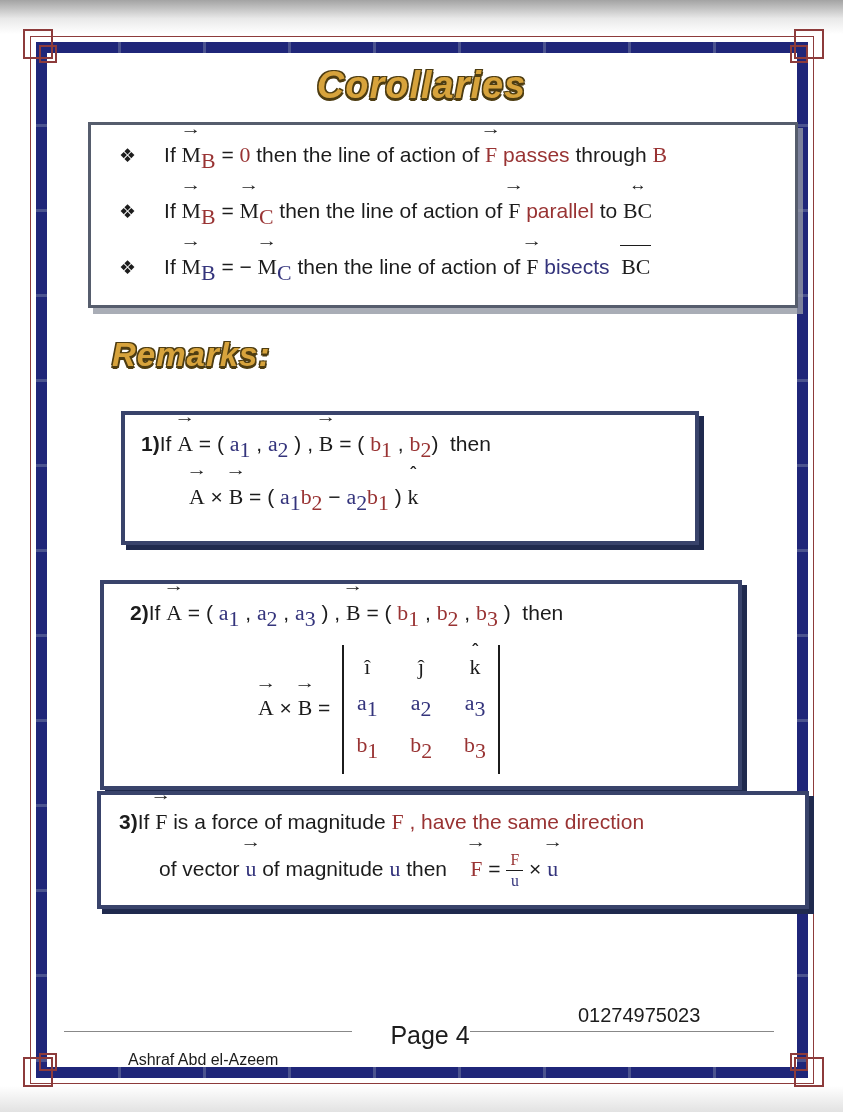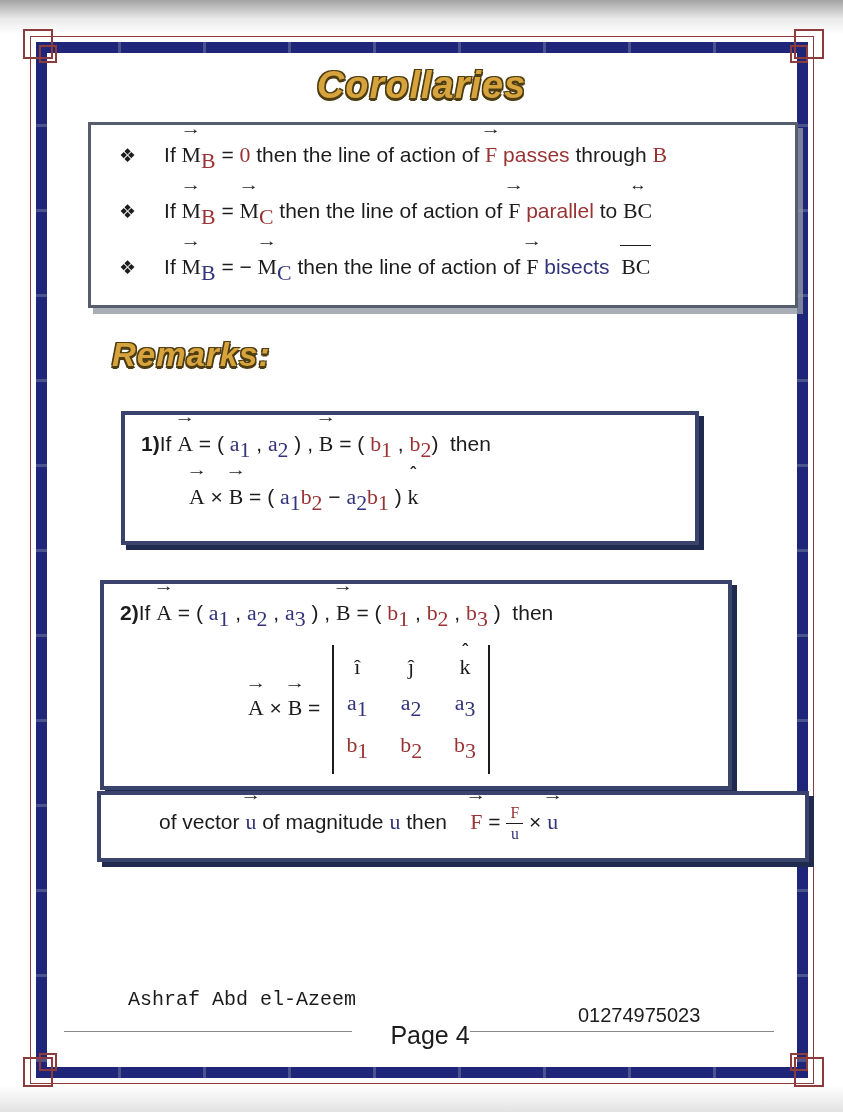--- a/index.html
+++ b/index.html
@@ -38,21 +38,21 @@
 
   
   .cor-box{position:absolute;left:88px;top:122px;width:676px;height:172px;background:#fff;
            border:3px solid #565d6d;box-shadow:5px 6px 0 rgba(148,153,164,.8);
            display:flex;flex-direction:column;justify-content:space-evenly;padding:4px 14px;}
   .cor-row{display:flex;align-items:baseline;font-size:21px;line-height:2.1;}
   .bullet{font-size:19px;margin:0 28px 0 14px;flex:0 0 auto;}
   .rbox{position:absolute;background:#fff;border:4px solid #39436b;
         box-shadow:5px 5px 0 #202a4e;}
   .box1{left:100px;top:411px;width:540px;padding:6px 14px 14px 16px;margin-left:21px;}
-  .box2{left:100px;top:580px;width:594px;padding:6px 14px 12px 16px;}
+  .box2{left:100px;top:580px;width:594px;padding:6px 14px 12px 26px;}
   .box3{left:97px;top:791px;width:672px;padding:4px 14px 12px 18px;}
   .fline{font-size:21px;line-height:2.15;white-space:pre-wrap;}
   .segs{white-space:pre-wrap;text-align:center;}
   .indent1{margin-left:48px;}
   .indent2{margin-left:40px;}
 
   
   .c-m{color:#993333;} .c-n{color:#34347c;} .c-b{font-weight:bold;}
   .c-f{font-family:"Liberation Serif","DejaVu Serif",serif;font-size:1.04em;}
   sub{font-size:0.64em;vertical-align:-0.28em;letter-spacing:0;}
@@ -66,21 +66,21 @@
   .frac{display:inline-flex;flex-direction:column;align-items:center;
         font-size:0.72em;line-height:1.25;vertical-align:middle;}
   .frac .num{border-bottom:1.6px solid #1c1c1c;padding:0 4px;}
   .det-row{display:flex;align-items:center;gap:12px;margin:2px 0 0 128px;font-size:21px;}
   .det-row .segs{line-height:2;}
   .det{display:inline-grid;grid-template-columns:auto auto auto;column-gap:32px;row-gap:3px;
        justify-items:center;align-items:center;padding:6px 12px;
        border-left:2.5px solid #1c1c1c;border-right:2.5px solid #1c1c1c;line-height:1.5;}
 
   
-  .f-name{position:absolute;left:128px;top:988px;font-size:20px;font-family:Liberation Mono, monospace;}
+  .f-name{position:absolute;left:128px;top:1051px;font-size:16px;}
   .f-phone{position:absolute;left:578px;top:1004px;font-size:20px;}
   .f-page{position:absolute;left:372px;top:1021px;width:116px;text-align:center;font-size:25px;}
   .f-rule{position:absolute;top:1031px;border-top:1.5px solid #888;height:0;}
   .f-rule-left{left:64px;width:288px;}
   .f-rule-right{left:470px;width:304px;}
 </style>
 </head>
 <body>
 
 <div class="scan-top"></div>
@@ -136,20 +136,21 @@
         <span class="cell"><span class="c-f c-n">a</span><sub class="c-f c-n">2</sub></span>
         <span class="cell"><span class="c-f c-n">a</span><sub class="c-f c-n">3</sub></span>
         <span class="cell"><span class="c-f c-m">b</span><sub class="c-f c-m">1</sub></span>
         <span class="cell"><span class="c-f c-m">b</span><sub class="c-f c-m">2</sub></span>
         <span class="cell"><span class="c-f c-m">b</span><sub class="c-f c-m">3</sub></span>
       </span>
   </div>
 </div>
 
 <div class="rbox box3">
+  <div class="fline"><span class="c-b">3)</span><span>If </span><span class="acc acc-arrow" data-g="→"><span class="c-f">F</span></span><span> is a force of magnitude </span><span class="c-f c-m">F</span><span class="c-m"> , have the same direction</span></div>
   <div class="fline indent2"><span>of vector </span><span class="acc acc-arrow" data-g="→"><span class="c-f c-n">u</span></span><span> of magnitude </span><span class="c-f c-n">u</span><span> then    </span><span class="acc acc-arrow" data-g="→"><span class="c-f c-m">F</span></span><span> = </span><span class="frac"><span class="num"><span class="c-f c-m">F</span></span><span class="den"><span class="c-f c-n">u</span></span></span><span> × </span><span class="acc acc-arrow" data-g="→"><span class="c-f c-n">u</span></span></div>
 </div>
 
 <span class="f-name">Ashraf Abd el-Azeem</span>
 <div class="f-rule f-rule-left"></div>
 <span class="f-page">Page 4</span>
 <div class="f-rule f-rule-right"></div>
 <span class="f-phone">01274975023</span>
 
 </body></html>

